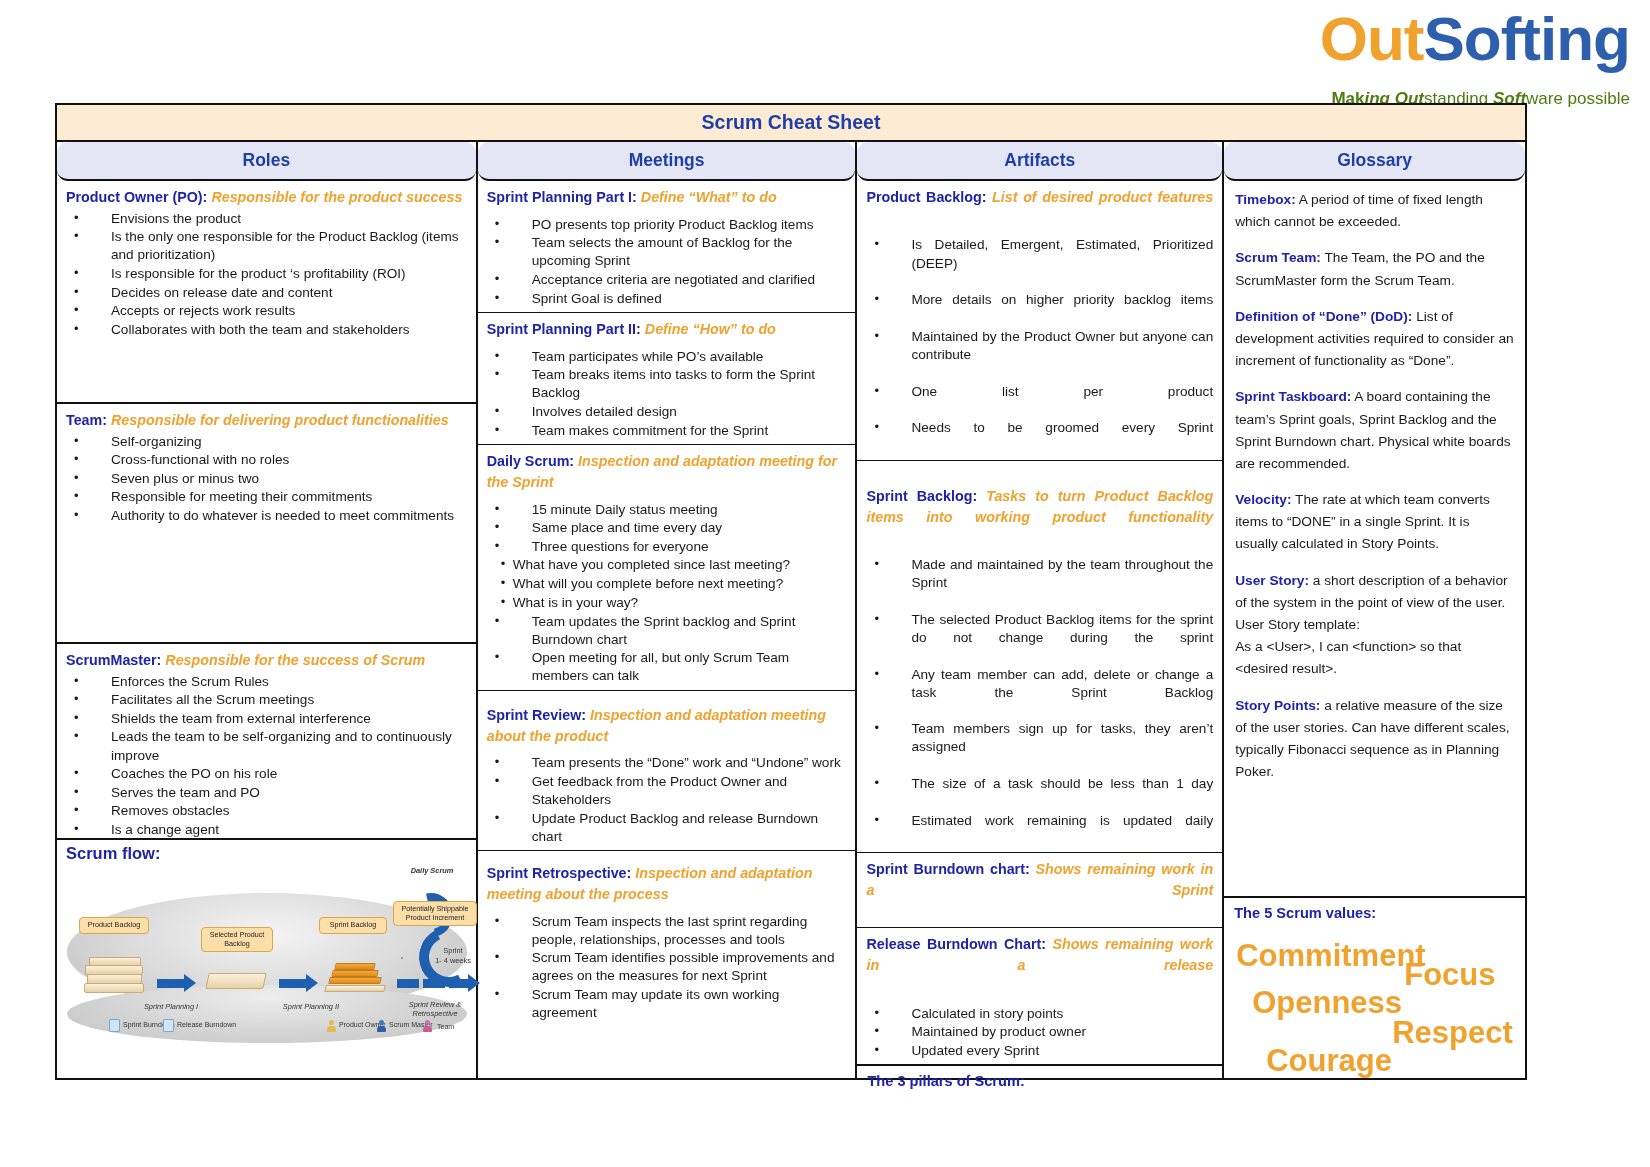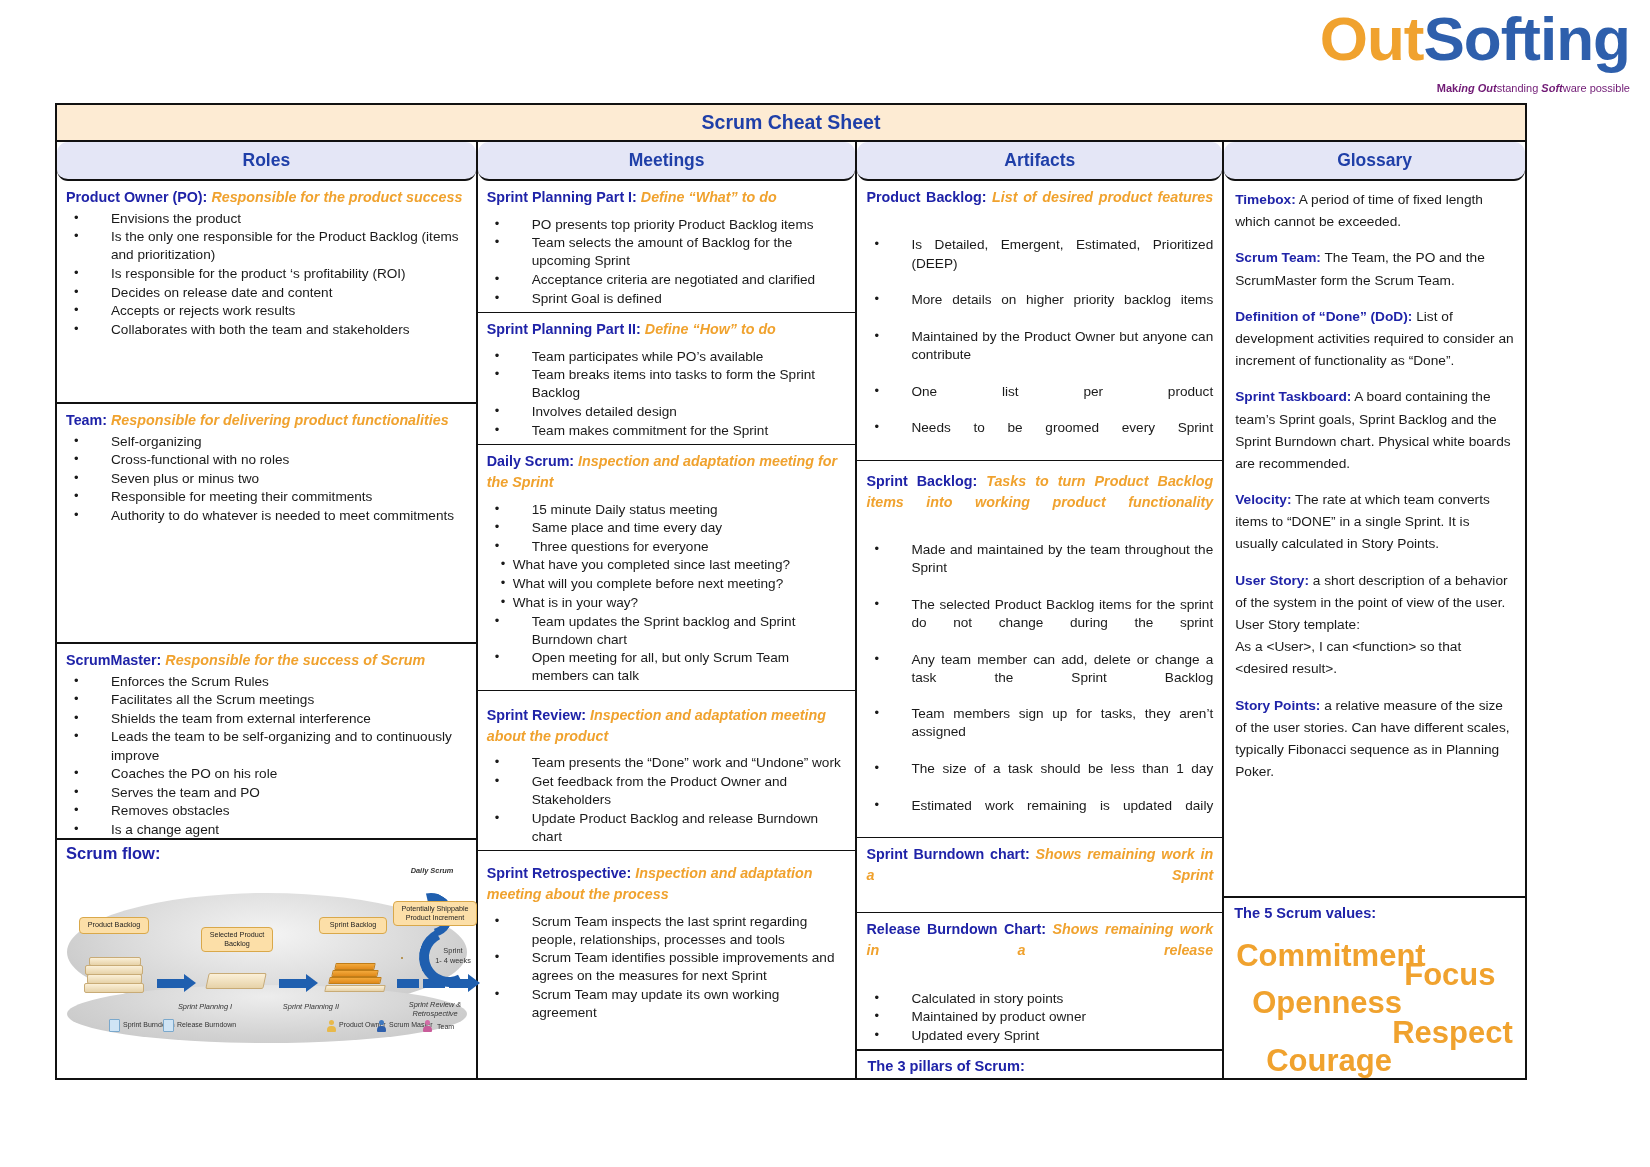--- a/index.html
+++ b/index.html
@@ -16,21 +16,21 @@
   .logo-area{
     position:absolute; right:20px; top:8px;
     text-align:right;
   }
   .logo-main{
     font-size:62px; font-weight:bold; letter-spacing:-1px; line-height:1;
   }
   .logo-out{ color:#F0A22E; }
   .logo-softing{ color:#2E5FAC; }
   .logo-tag{
-    font-size:11px; color:#701a75; margin-top:12px; line-height:1.1;
+    font-size:17px; color:#4d7c0f; margin-top:20px; line-height:1.1;
   }
   .logo-tag i{ font-style:italic; }
   .logo-tag b{ font-weight:bold; }
 
   
   .sheet{
     position:absolute; left:55px; top:103px;
     width:1472px; height:977px;
     border:2.5px solid #111;
   }
@@ -228,21 +228,21 @@
             <div class="flow-ellipse"></div>
             <div class="flow-ellipse2"></div>
 
             <div class="stack" style="left:28px; top:92px; width:52px; height:9px; border-radius:2px;"></div>
             <div class="stack" style="left:24px; top:100px; width:58px; height:10px; border-radius:2px;"></div>
             <div class="stack" style="left:26px; top:109px; width:55px; height:10px; border-radius:2px;"></div>
             <div class="stack" style="left:23px; top:118px; width:60px; height:10px; border-radius:2px;"></div>
             <div class="tag" style="left:18px; top:52px; width:70px;">Product  Backlog</div>
 
             <div class="arrow" style="left:96px; top:114px; width:28px;"></div>
-            <div class="cap" style="left:108px; top:138px; width:72px;">Sprint Planning I</div>
+            <div class="cap" style="left:74px; top:138px; width:72px;">Sprint Planning I</div>
 
             <div class="stack" style="left:146px; top:108px; width:58px; height:16px; border-radius:2px; transform:skewX(-12deg);"></div>
             <div class="tag" style="left:140px; top:62px; width:72px;">Selected Product Backlog</div>
 
             <div class="arrow" style="left:218px; top:114px; width:28px;"></div>
             <div class="cap" style="left:212px; top:138px; width:76px;">Sprint Planning II</div>
 
             <div class="stack" style="left:264px; top:120px; width:60px; height:7px; border-radius:1px; transform:skewX(-12deg);"></div>
             <div class="crate" style="left:268px; top:112px; width:52px; height:7px; transform:skewX(-12deg);"></div>
             <div class="crate" style="left:271px; top:105px; width:46px; height:7px; transform:skewX(-12deg);"></div>
@@ -389,21 +389,21 @@
           </div>
           <ul class="pl justify" style="margin-top:8px">
             <li>Is Detailed, Emergent, Estimated, Prioritized (DEEP)</li>
             <li>More details on higher priority backlog items</li>
             <li>Maintained by the Product Owner but anyone can contribute</li>
             <li>One list per product</li>
             <li>Needs to be groomed every Sprint</li>
           </ul>
         </div>
 
-        <div class="block sep just" style="padding-top:10px">
+        <div class="block sep just" style="padding-top:25px">
           <div class="blk-title">
             <span class="k">Sprint Backlog:</span>
             <span class="v">Tasks to turn Product Backlog items into working product functionality</span>
           </div>
           <ul class="pl justify" style="margin-top:8px">
             <li>Made and maintained by the team throughout the Sprint</li>
             <li>The selected Product Backlog items for the sprint do not change during the sprint</li>
             <li>Any team member can add, delete or change a task the Sprint Backlog</li>
             <li>Team members sign up for tasks, they aren’t assigned</li>
             <li>The size of a task should be less than 1 day</li>

